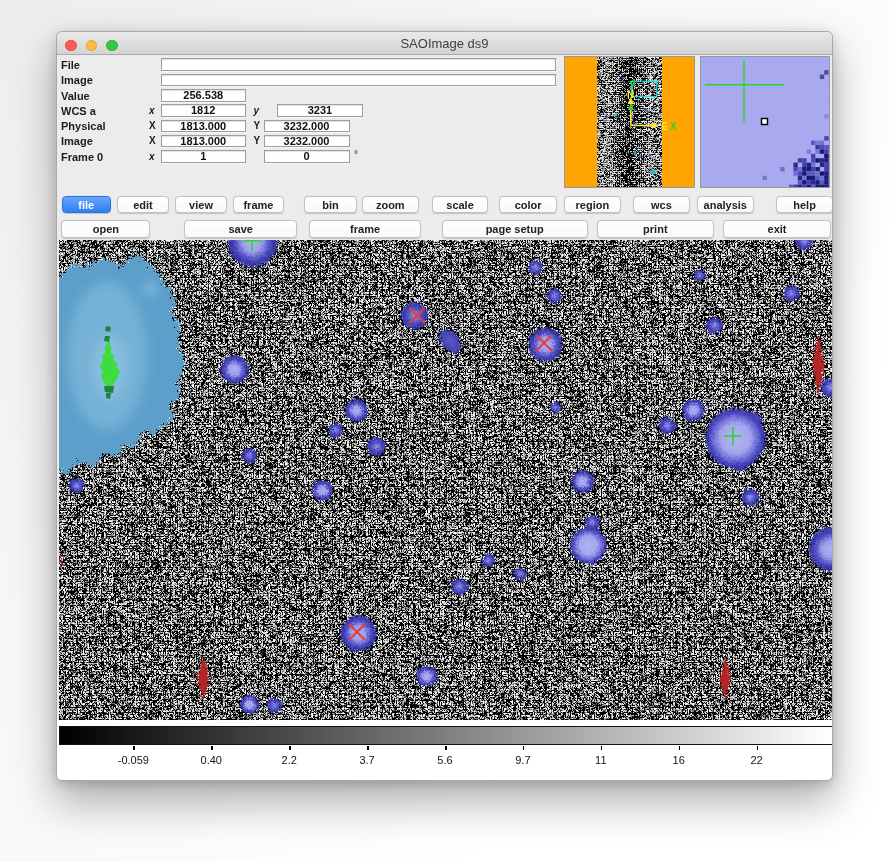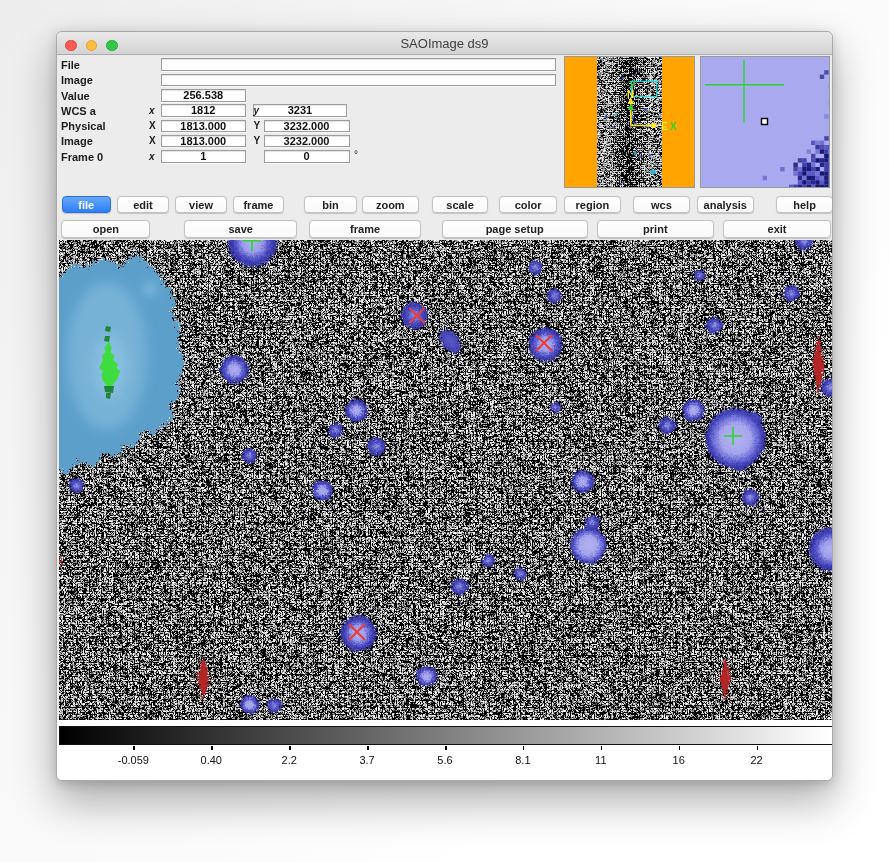--- a/index.html
+++ b/index.html
@@ -36,21 +36,21 @@
  <div id="info">
       <div class="ilab" style="top:3.9px">File</div>
       <div class="fld" style="top:3.4px;left:103.5px;width:395.5px"></div>
       <div class="ilab" style="top:19.2px">Image</div>
       <div class="fld" style="top:18.7px;left:103.5px;width:395.5px"></div>
       <div class="ilab" style="top:34.5px">Value</div>
       <div class="fld" style="top:34.0px;left:103.5px;width:85.5px">256.538</div>
       <div class="ilab" style="top:49.8px">WCS a</div>
       <div class="fld" style="top:49.3px;left:103.5px;width:85.5px">1812</div>
       <div class="axl" style="top:49.8px;left:92px;font-style:italic;font-weight:bold;">x</div>
-      <div class="fld" style="top:49.3px;left:196px;width:94px">3231</div>
+      <div class="fld" style="top:49.3px;left:220px;width:86px">3231</div>
       <div class="axl" style="top:49.8px;left:196.5px;font-style:italic;font-weight:bold;">y</div>
       <div class="ilab" style="top:65.1px">Physical</div>
       <div class="fld" style="top:64.6px;left:103.5px;width:85.5px">1813.000</div>
       <div class="axl" style="top:65.1px;left:92px;font-weight:bold;">X</div>
       <div class="fld" style="top:64.6px;left:206.5px;width:86px">3232.000</div>
       <div class="axl" style="top:65.1px;left:196.5px;font-weight:bold;">Y</div>
       <div class="ilab" style="top:80.4px">Image</div>
       <div class="fld" style="top:79.9px;left:103.5px;width:85.5px">1813.000</div>
       <div class="axl" style="top:80.4px;left:92px;font-weight:bold;">X</div>
       <div class="fld" style="top:79.9px;left:206.5px;width:86px">3232.000</div>
@@ -362,16 +362,16 @@
     <div class="cbtick" style="left:388.0px"></div>
     <div class="cbtick" style="left:465.9px"></div>
     <div class="cbtick" style="left:543.8px"></div>
     <div class="cbtick" style="left:621.7px"></div>
     <div class="cbtick" style="left:699.6px"></div>
     <div class="cblab" style="left:76.4px">-0.059</div>
     <div class="cblab" style="left:154.3px">0.40</div>
     <div class="cblab" style="left:232.2px">2.2</div>
     <div class="cblab" style="left:310.1px">3.7</div>
     <div class="cblab" style="left:388.0px">5.6</div>
-    <div class="cblab" style="left:465.9px">8.1</div>
+    <div class="cblab" style="left:465.9px">9.7</div>
     <div class="cblab" style="left:543.8px">11</div>
     <div class="cblab" style="left:621.7px">16</div>
     <div class="cblab" style="left:699.6px">22</div>
 </div>
 </body></html>

